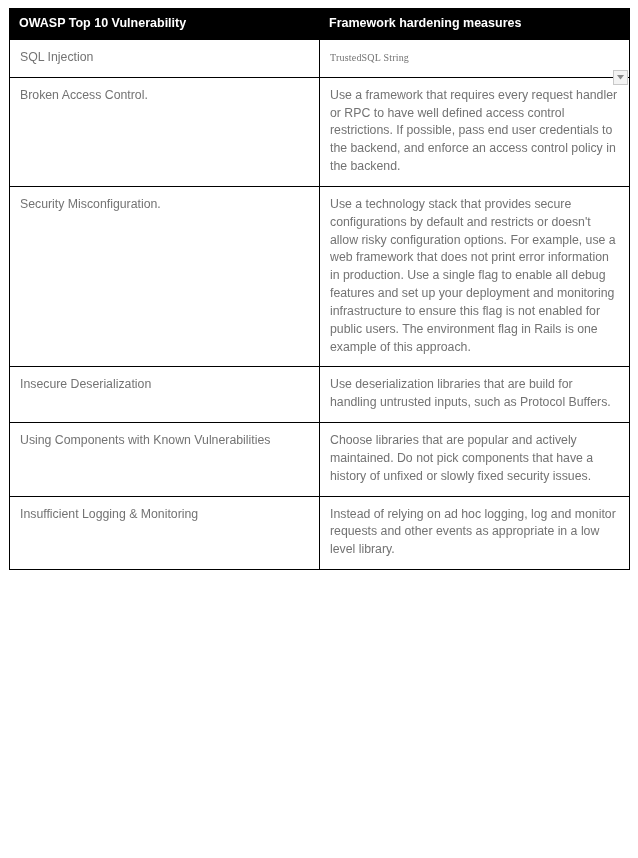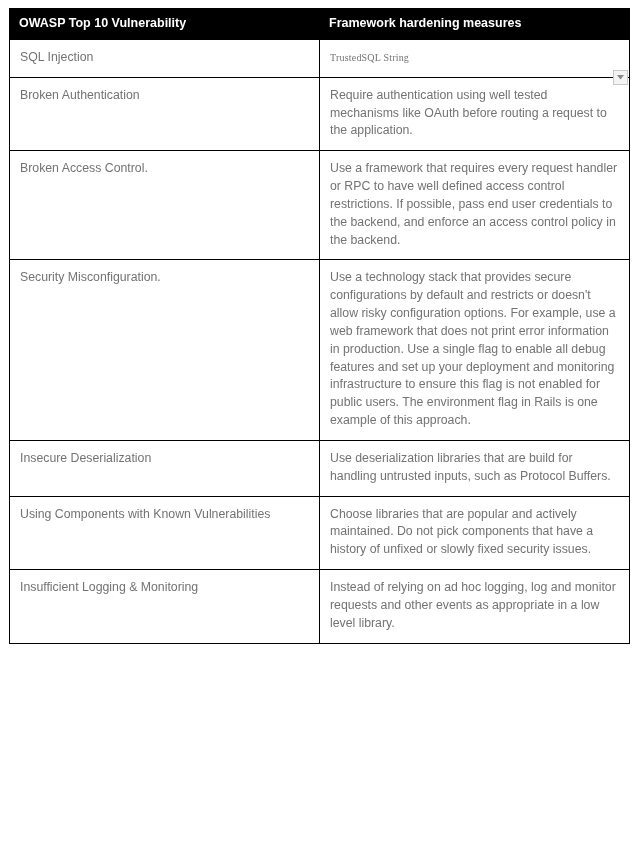--- a/index.html
+++ b/index.html
@@ -93,24 +93,20 @@
         <th>OWASP Top 10 Vulnerability</th>
         <th>Framework hardening measures</th>
       </tr>
     </thead>
     <tbody>
       <tr>
         <td class="cell-vuln">SQL Injection</td>
         <td class="cell-measure"><span class="serif-term">TrustedSQL String</span></td>
       </tr>
       <tr>
-        <td class="cell-vuln">Broken Authentication</td>
-        <td class="cell-measure">Require authentication using well tested mechanisms like OAuth before routing a request to the application.</td>
-      </tr>
-      <tr>
         <td class="cell-vuln">Broken Access Control.</td>
         <td class="cell-measure">Use a framework that requires every request handler or RPC to have well defined access control restrictions. If possible, pass end user credentials to the backend, and enforce an access control policy in the backend.</td>
       </tr>
       <tr>
         <td class="cell-vuln">Security Misconfiguration.</td>
         <td class="cell-measure">Use a technology stack that provides secure configurations by default and restricts or doesn't allow risky configuration options. For example, use a web framework that does not print error information in production. Use a single flag to enable all debug features and set up your deployment and monitoring infrastructure to ensure this flag is not enabled for public users. The environment flag in Rails is one example of this approach.</td>
       </tr>
       <tr>
         <td class="cell-vuln">Insecure Deserialization</td>
         <td class="cell-measure">Use deserialization libraries that are build for handling untrusted inputs, such as Protocol Buffers.</td>

